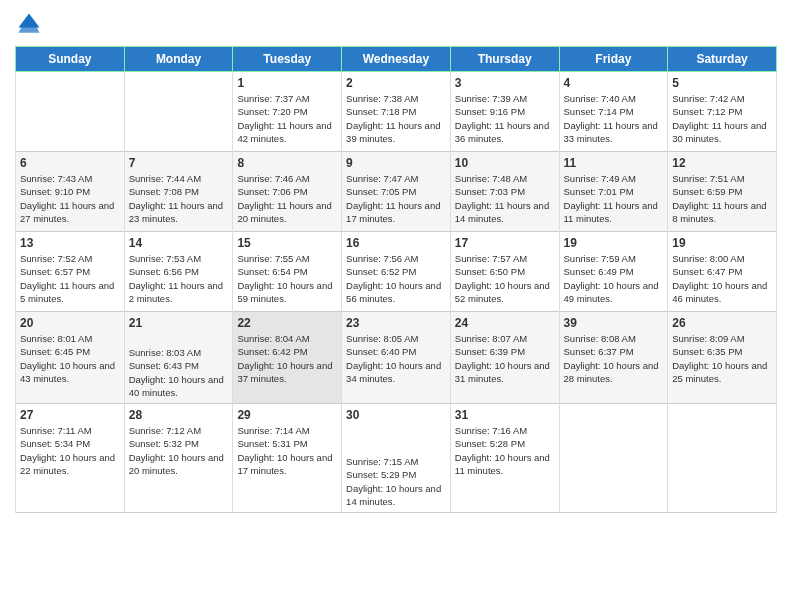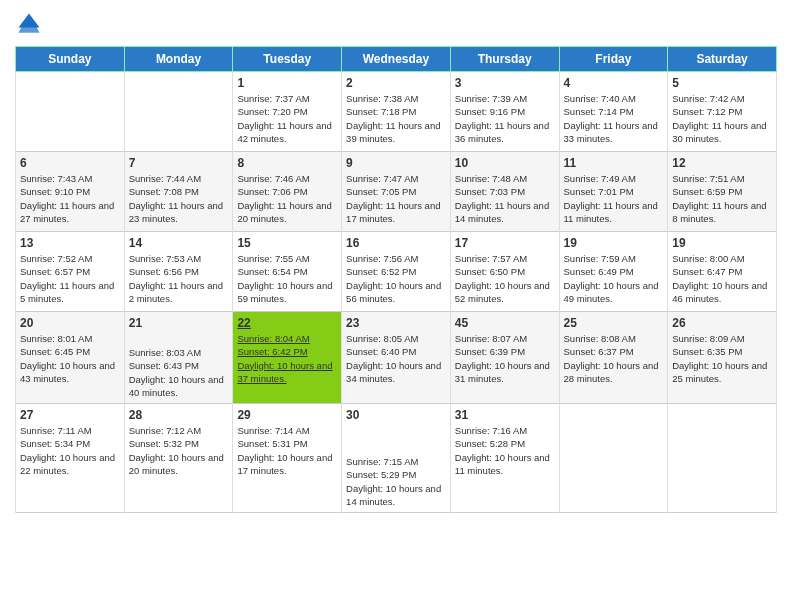--- a/index.html
+++ b/index.html
@@ -268,40 +268,40 @@
             <div class="cell-content" style="white-space: pre-line;">Sunrise: 8:01 AM
 Sunset: 6:45 PM
 Daylight: 10 hours and 43 minutes.</div>
           </td>
           <td style="background: rgb(245, 245, 245);">
             <span class="day-num">21</span>
             <div class="cell-content" style="white-space: pre-line; margin-top: 16px;">Sunrise: 8:03 AM
 Sunset: 6:43 PM
 Daylight: 10 hours and 40 minutes.</div>
           </td>
-          <td style="background: #84cc16; text-decoration: underline;">
+          <td style="background: #e5e5e5;">
             <span class="day-num">22</span>
             <div class="cell-content" style="white-space: pre-line;">Sunrise: 8:04 AM
 Sunset: 6:42 PM
 Daylight: 10 hours and 37 minutes.</div>
           </td>
           <td style="background: rgb(245, 245, 245);">
             <span class="day-num">23</span>
             <div class="cell-content" style="white-space: pre-line;">Sunrise: 8:05 AM
 Sunset: 6:40 PM
 Daylight: 10 hours and 34 minutes.</div>
           </td>
           <td style="background: rgb(245, 245, 245);">
-            <span class="day-num">45</span>
+            <span class="day-num">24</span>
             <div class="cell-content" style="white-space: pre-line;">Sunrise: 8:07 AM
 Sunset: 6:39 PM
 Daylight: 10 hours and 31 minutes.</div>
           </td>
           <td style="background: rgb(245, 245, 245);">
-            <span class="day-num">25</span>
+            <span class="day-num">39</span>
             <div class="cell-content" style="white-space: pre-line;">Sunrise: 8:08 AM
 Sunset: 6:37 PM
 Daylight: 10 hours and 28 minutes.</div>
           </td>
           <td style="background: rgb(245, 245, 245);">
             <span class="day-num">26</span>
             <div class="cell-content" style="white-space: pre-line;">Sunrise: 8:09 AM
 Sunset: 6:35 PM
 Daylight: 10 hours and 25 minutes.</div>
           </td>

